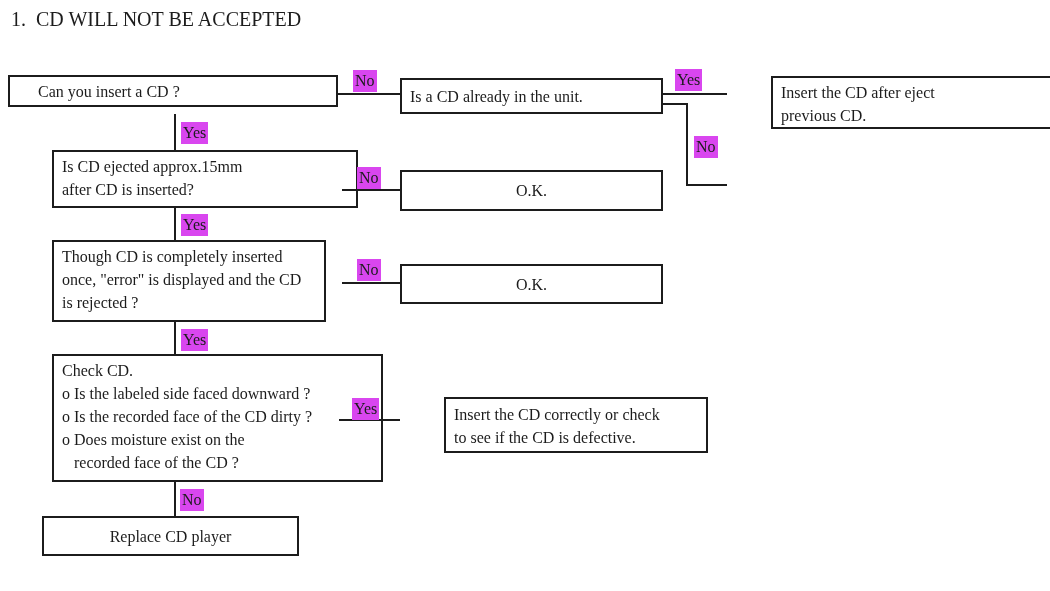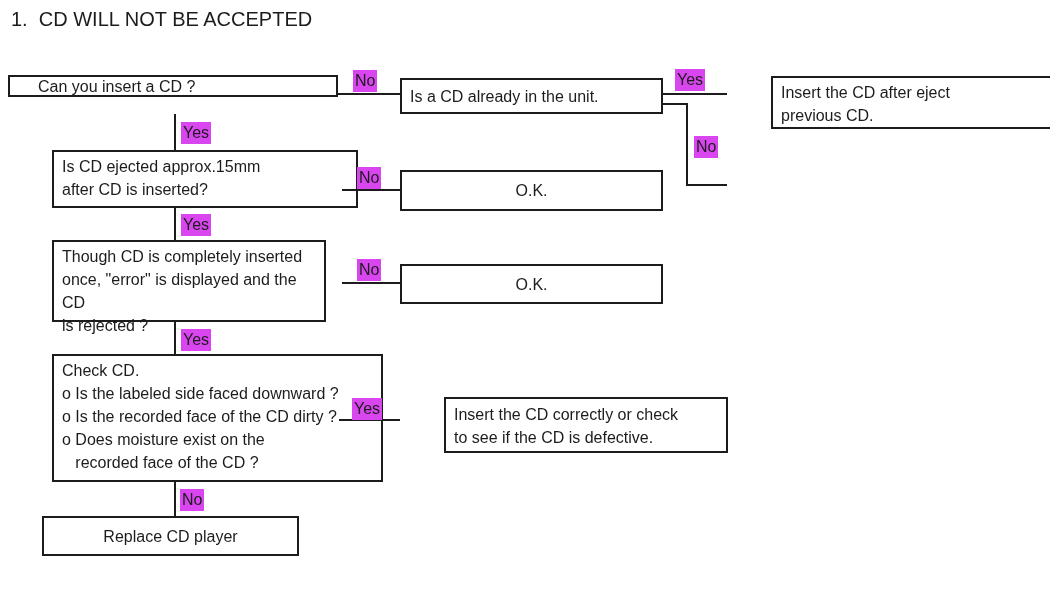--- a/index.html
+++ b/index.html
@@ -5,21 +5,21 @@
   html, body {
     margin: 0;
     padding: 0;
     background: #ffffff;
   }
   .page {
     position: relative;
     width: 1050px;
     height: 591px;
     background: #ffffff;
-    font-family: Liberation Sans, sans-serif;
+    font-family: Liberation Serif, serif;
     color: #1a1a1a;
     overflow: hidden;
   }
   .title {
     position: absolute;
     left: 11px;
     top: 7px;
     font-size: 20px;
     line-height: 24px;
     white-space: pre;
@@ -65,21 +65,21 @@
     padding: 0 2px;
   }
 </style>
 </head>
 <body>
 
 <div class="page">
 
   <div class="title">1.  CD WILL NOT BE ACCEPTED</div>
 
-  <div class="box vcenter" style="left:8px; top:75px; width:330px; height:22px;padding-left:28px;">
+  <div class="box vcenter" style="left:8px; top:75px; width:330px; height:32px;padding-left:28px;">
     <span class="txt">Can you insert a CD ?</span>
   </div>
 
   <div class="box vcenter" style="left:400px; top:78px; width:263px; height:36px; padding-left:8px;">
     <span class="txt">Is a CD already in the unit.</span>
   </div>
 
   <div class="box multi" style="left:727px; top:76px; width:297px; height:53px;">
     <span class="txt">Insert the CD after eject
 previous CD.</span>
@@ -106,21 +106,21 @@
   </div>
 
   <div class="box multi" style="left:8px; top:354px; width:331px; height:128px;">
     <span class="txt">Check CD.
 o Is the labeled side faced downward ?
 o Is the recorded face of the CD dirty ?
 o Does moisture exist on the
    recorded face of the CD ?</span>
   </div>
 
-  <div class="box multi" style="left:400px; top:397px; width:284px; height:56px; padding-top:4px;">
+  <div class="box multi" style="left:400px; top:397px; width:264px; height:56px; padding-top:4px;">
     <span class="txt">Insert the CD correctly or check
 to see if the CD is defective.</span>
   </div>
 
   <div class="box center" style="left:42px; top:516px; width:257px; height:40px;">
     <span class="txt">Replace CD player</span>
   </div>
 
   <div class="line" style="left:338px; top:93px; width:62px; height:2px;"></div>
   <div class="edge-label" style="left:353px; top:70px;">No</div>

